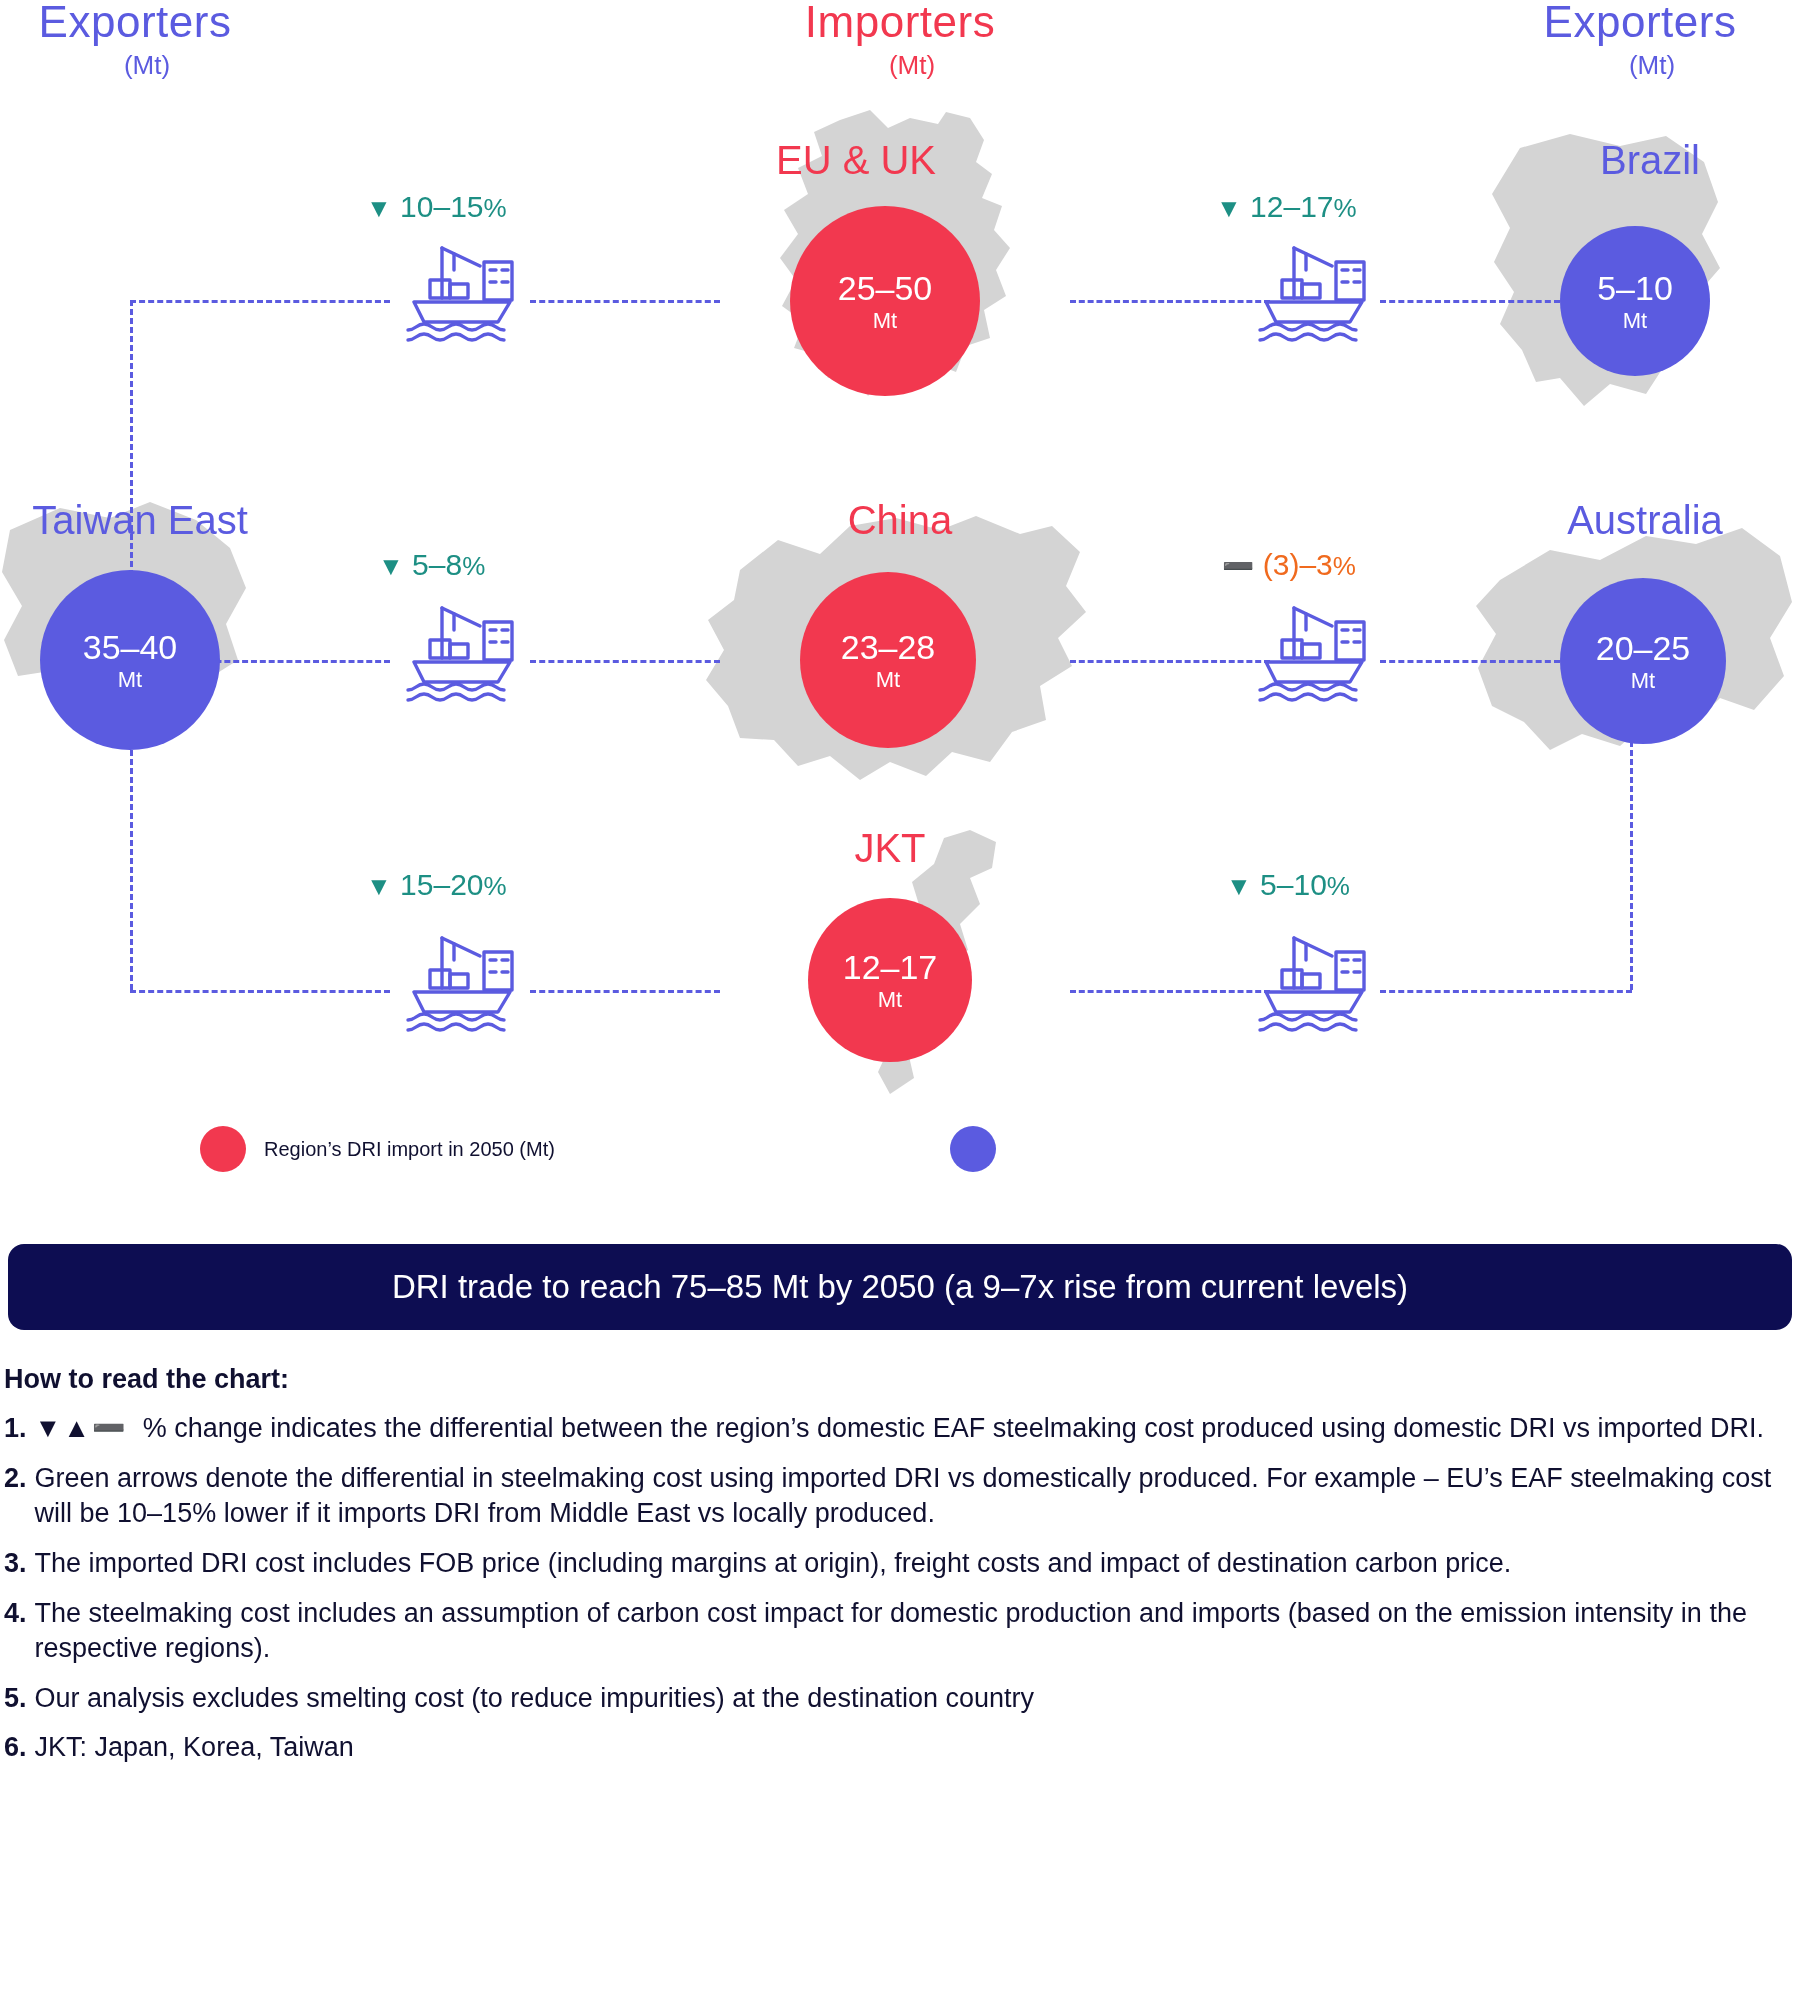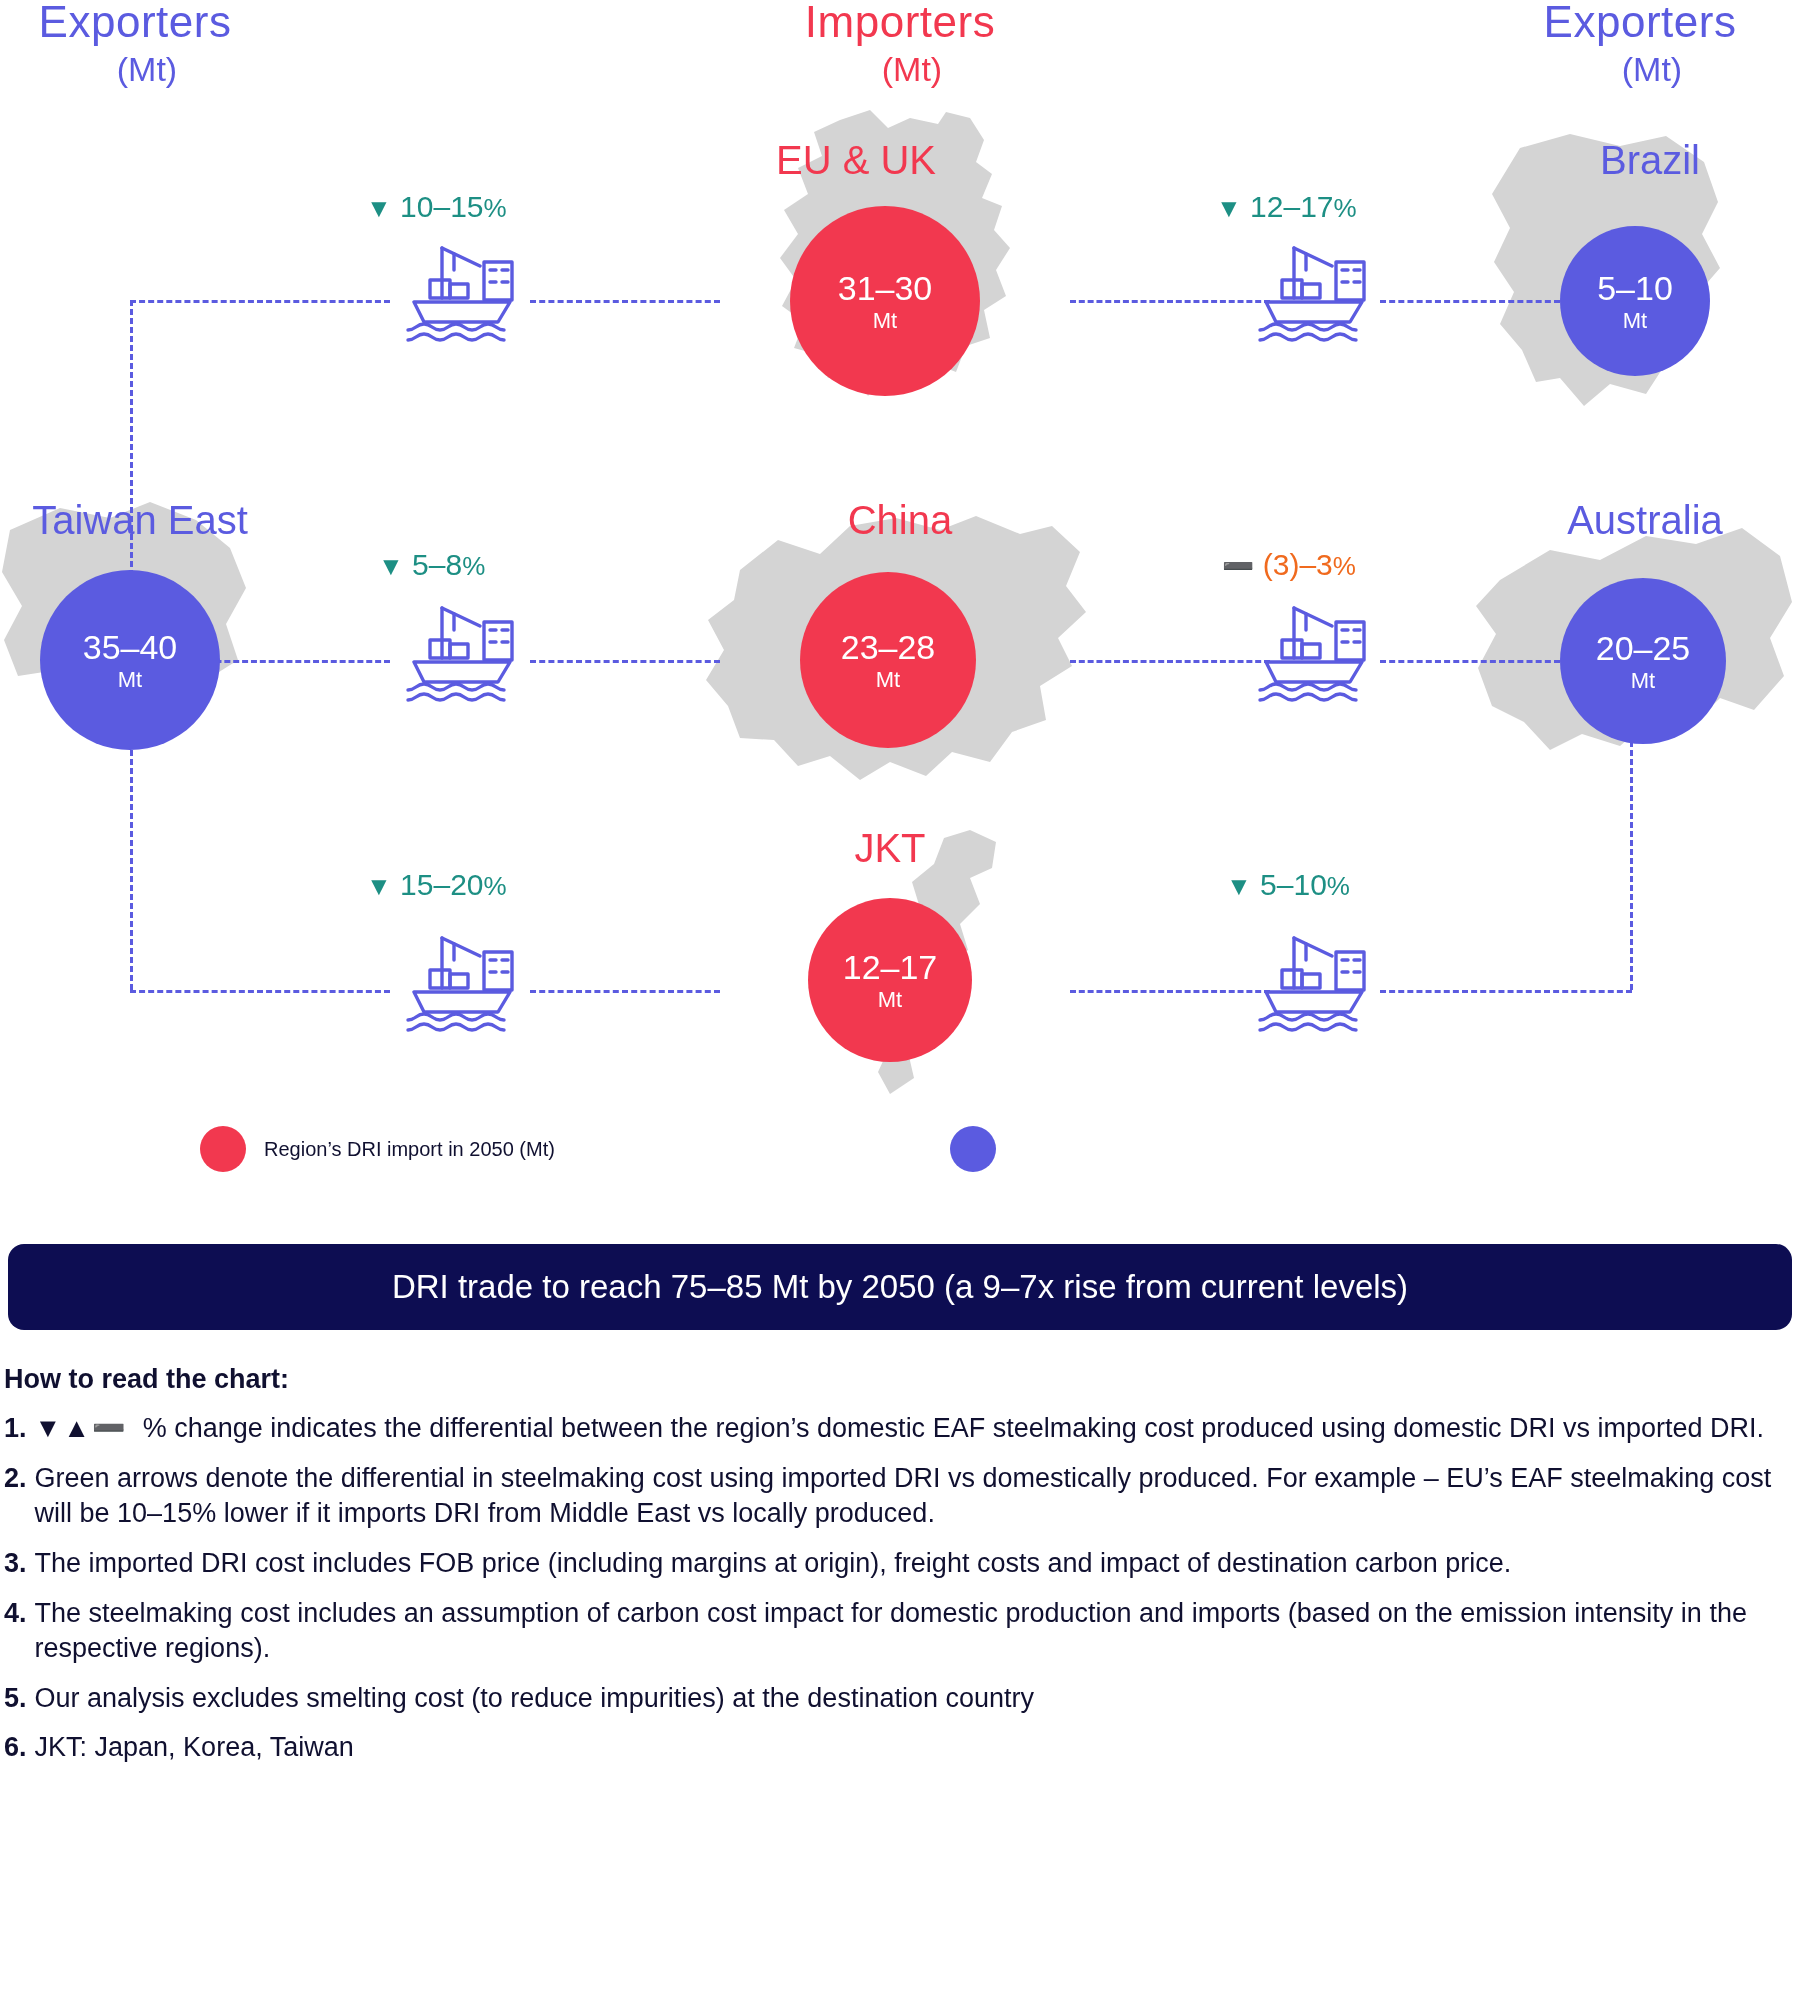--- a/index.html
+++ b/index.html
@@ -20,21 +20,21 @@
     position: absolute;
     text-align: center;
     line-height: 1.0;
   }
   .col-head .title {
     font-size: 44px;
     font-weight: 400;
     letter-spacing: .5px;
   }
   .col-head .unit {
-    font-size: 34px;
+    font-size: 26px;
     font-weight: 400;
     margin-top: 8px;
     margin-left: 24px;
   }
   .blue-text  { color: #5b5be0; }
   .red-text   { color: #f2384f; }
 
   
   .region {
     position: absolute;
@@ -221,21 +221,21 @@
   </div>
   <div class="col-head" style="left:1480px; top:0px; width:320px;">
     <div class="title blue-text">Exporters</div>
     <div class="unit blue-text">(Mt)</div>
   </div>
 
   <div class="region" style="left:686px; top:140px; width:340px;">
     <div class="rname red-text">EU &amp; UK</div>
   </div>
   <div class="bubble import" style="position:absolute; left:790px; top:206px; width:190px; height:190px;">
-    <div class="val">31–30</div>
+    <div class="val">25–50</div>
     <div class="mt">Mt</div>
   </div>
 
   <div class="region" style="left:1500px; top:140px; width:300px;">
     <div class="rname blue-text">Brazil</div>
   </div>
   <div class="bubble export" style="position:absolute; left:1560px; top:226px; width:150px; height:150px;">
     <div class="val">5–10</div>
     <div class="mt">Mt</div>
   </div>

